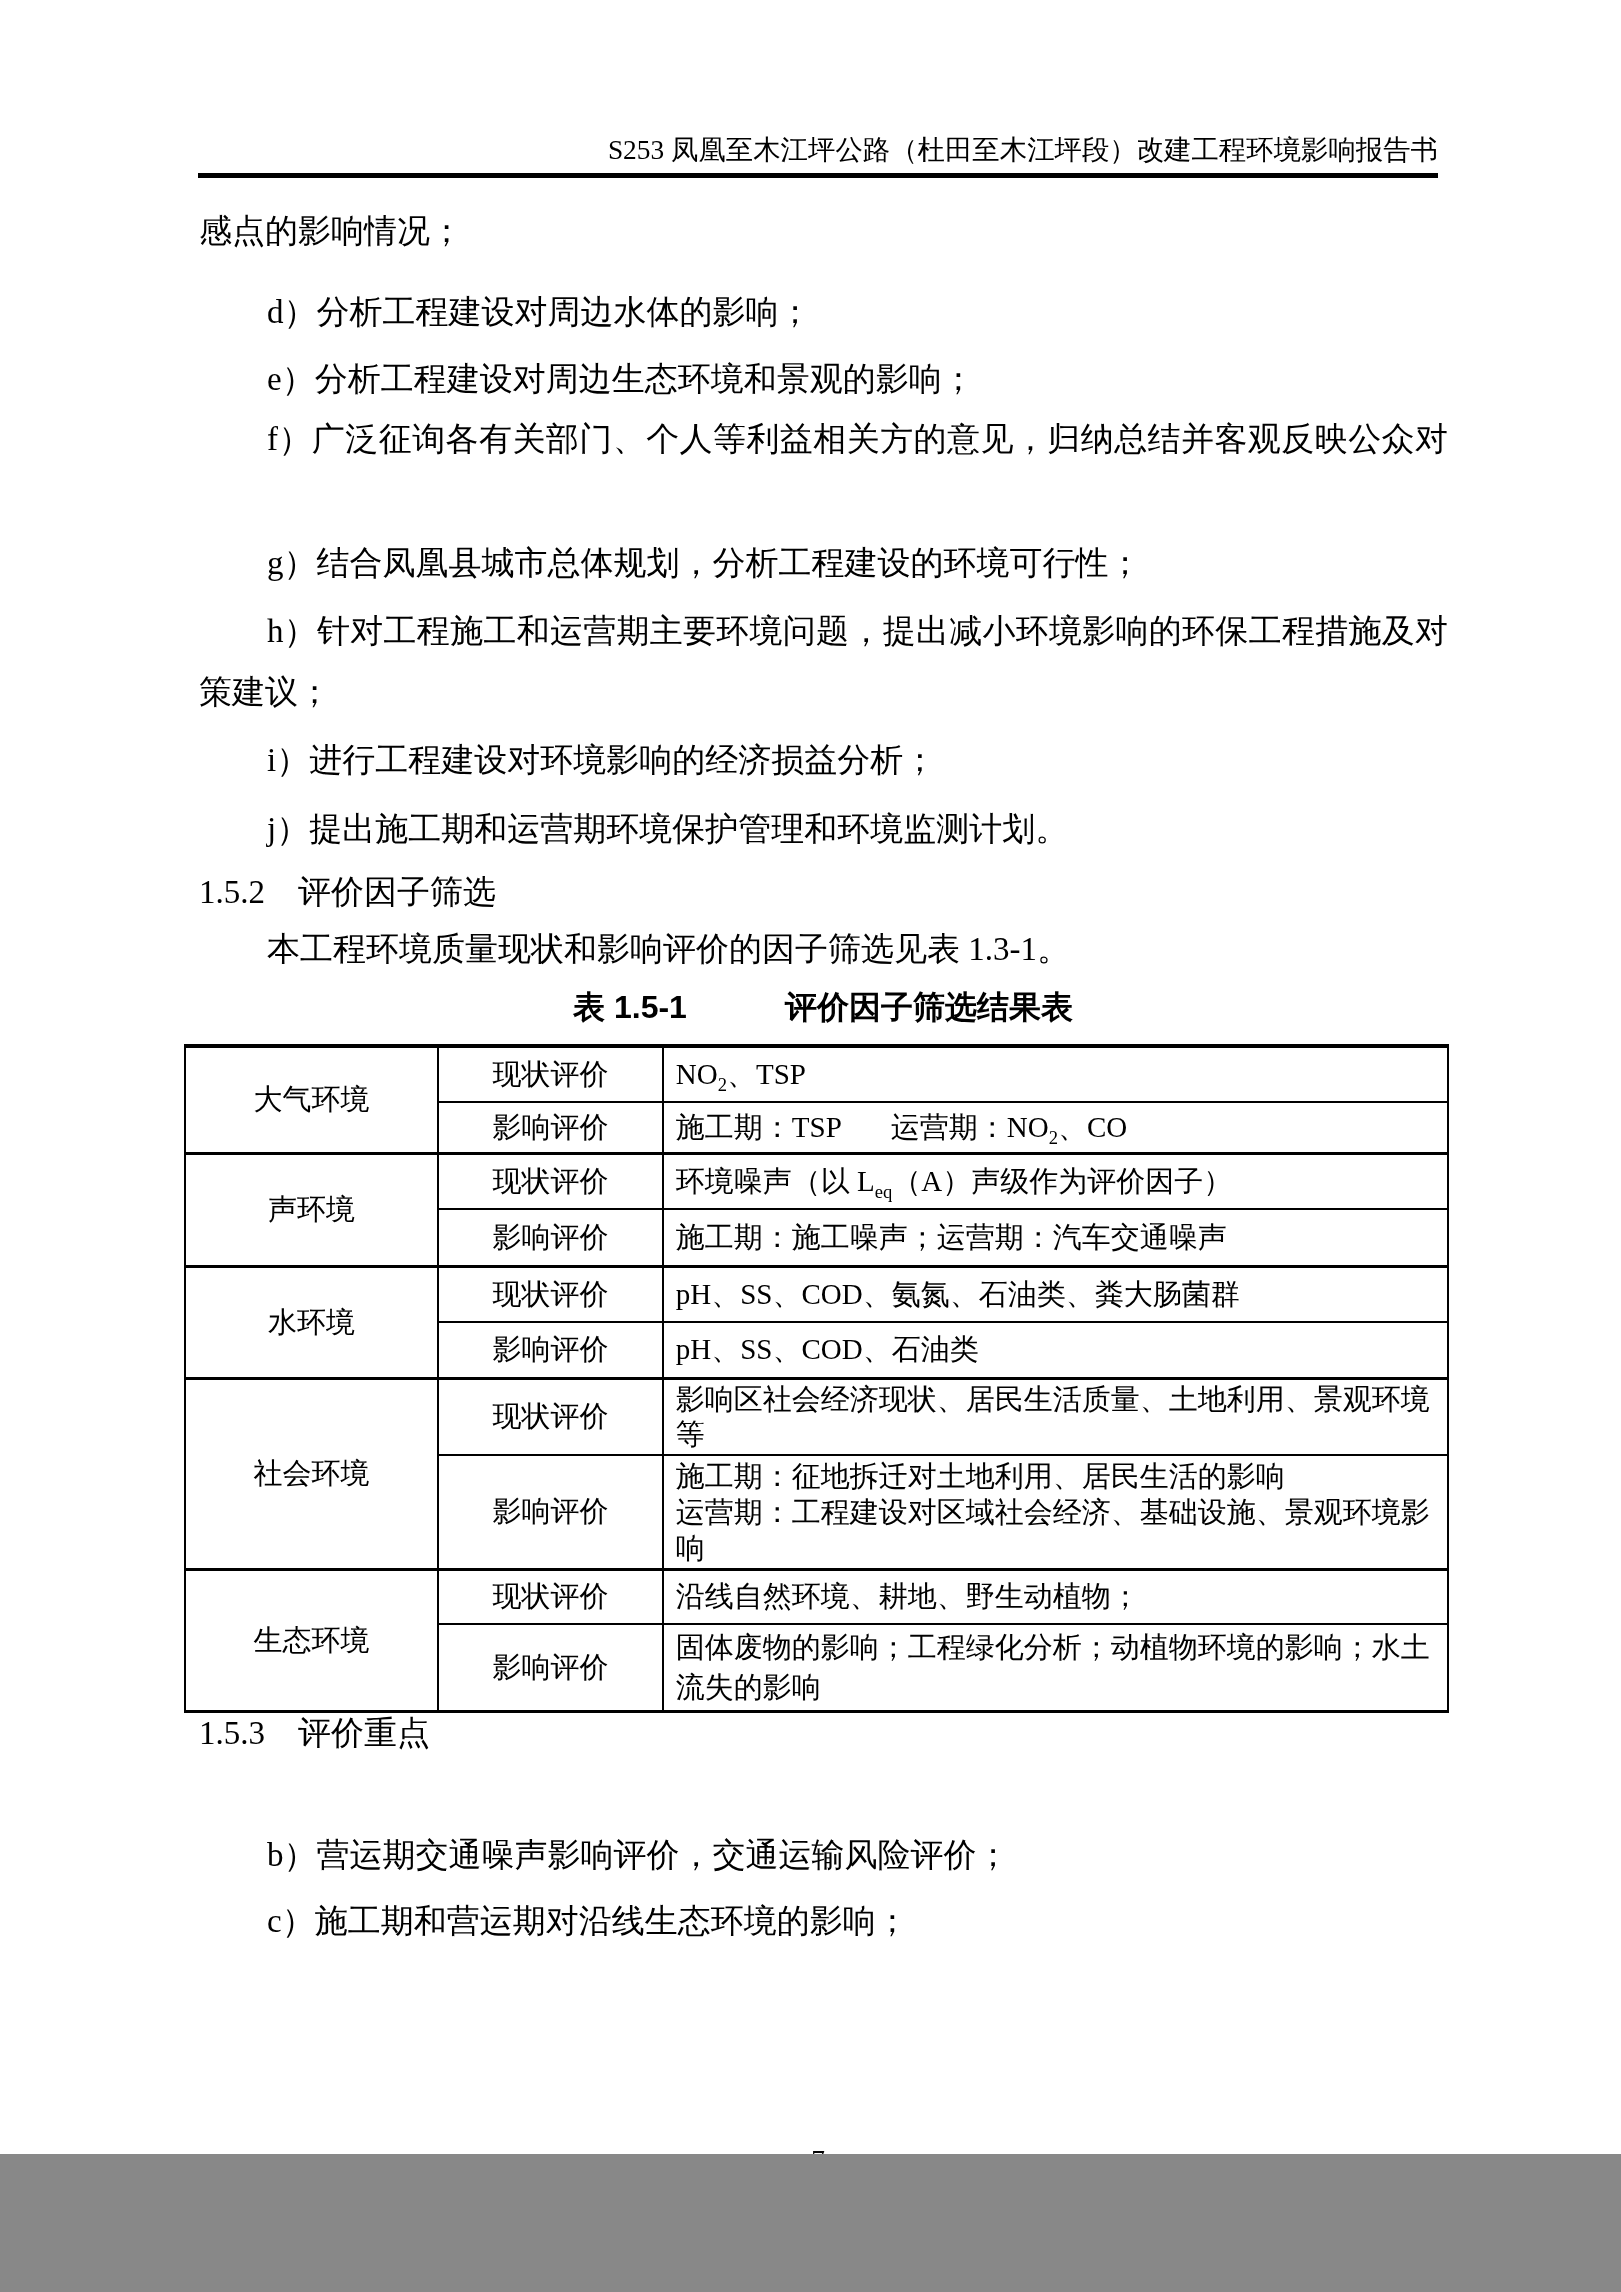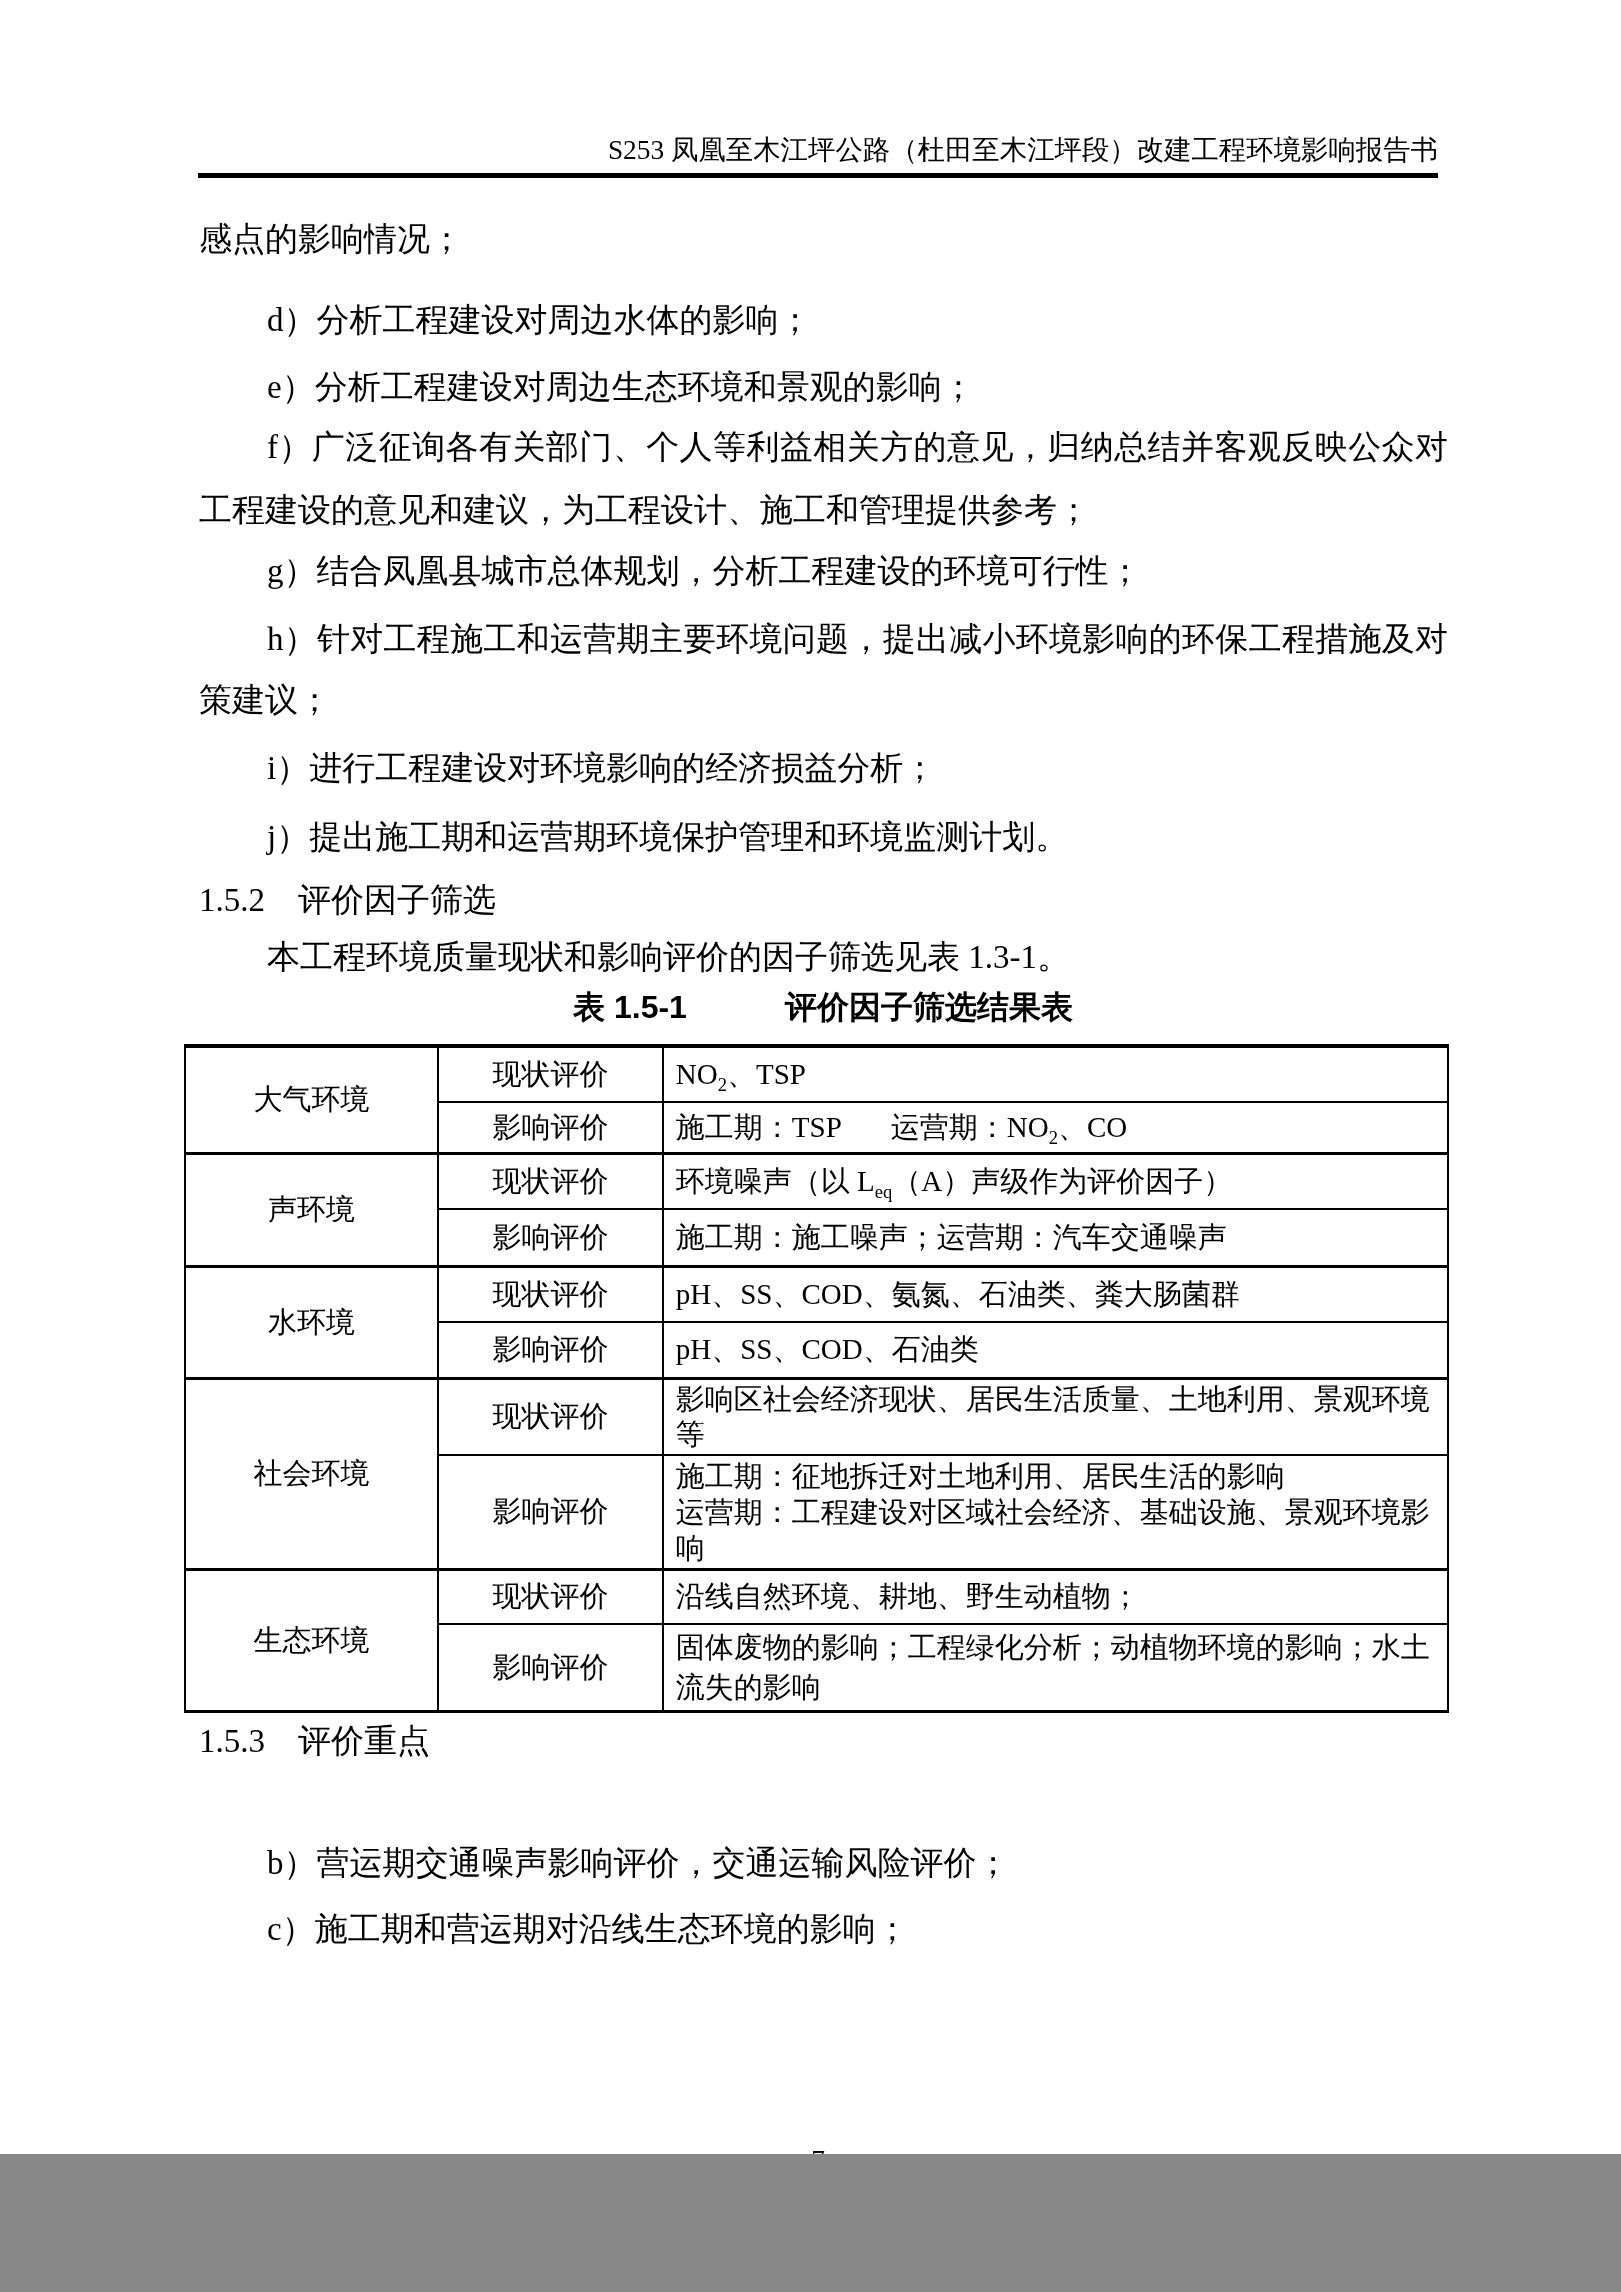--- a/index.html
+++ b/index.html
@@ -28,21 +28,20 @@
     width: 1240px;
     height: 4.9px;
     background: #000;
   }
   .bline {
     position: absolute;
     left: 199px;
     font-size: 33px;
     line-height: 45px;
     white-space: nowrap;
-    margin-top: 8px;
   }
   .indent { left: 267px; }
   .jline {
     white-space: normal;
     width: 1181px;
     text-align: justify;
     text-align-last: justify;
   }
   .caption {
     position: absolute;
@@ -90,21 +89,20 @@
 
 <div class="page">
 
   <div class="hdr-title">S253 凤凰至木江坪公路（杜田至木江坪段）改建工程环境影响报告书</div>
   <div class="hdr-rule"></div>
 
   <div class="bline" style="top:209px;">感点的影响情况；</div>
   <div class="bline indent" style="top:290px;">d）分析工程建设对周边水体的影响；</div>
   <div class="bline indent" style="top:357px;">e）分析工程建设对周边生态环境和景观的影响；</div>
   <div class="bline indent jline" style="top:417px;">f）广泛征询各有关部门、个人等利益相关方的意见，归纳总结并客观反映公众对</div>
-  <div class="bline" style="top:480px;">工程建设的意见和建议，为工程设计、施工和管理提供参考；</div>
   <div class="bline indent" style="top:541px;">g）结合凤凰县城市总体规划，分析工程建设的环境可行性；</div>
   <div class="bline indent jline" style="top:609px;">h）针对工程施工和运营期主要环境问题，提出减小环境影响的环保工程措施及对</div>
   <div class="bline" style="top:670px;">策建议；</div>
   <div class="bline indent" style="top:738px;">i）进行工程建设对环境影响的经济损益分析；</div>
   <div class="bline indent" style="top:807px;">j）提出施工期和运营期环境保护管理和环境监测计划。</div>
 
   <div class="bline" style="top:870px;">1.5.2　评价因子筛选</div>
   <div class="bline indent" style="top:927px;">本工程环境质量现状和影响评价的因子筛选见表 1.3-1。</div>
 
   <div class="caption" style="top:986px;">

